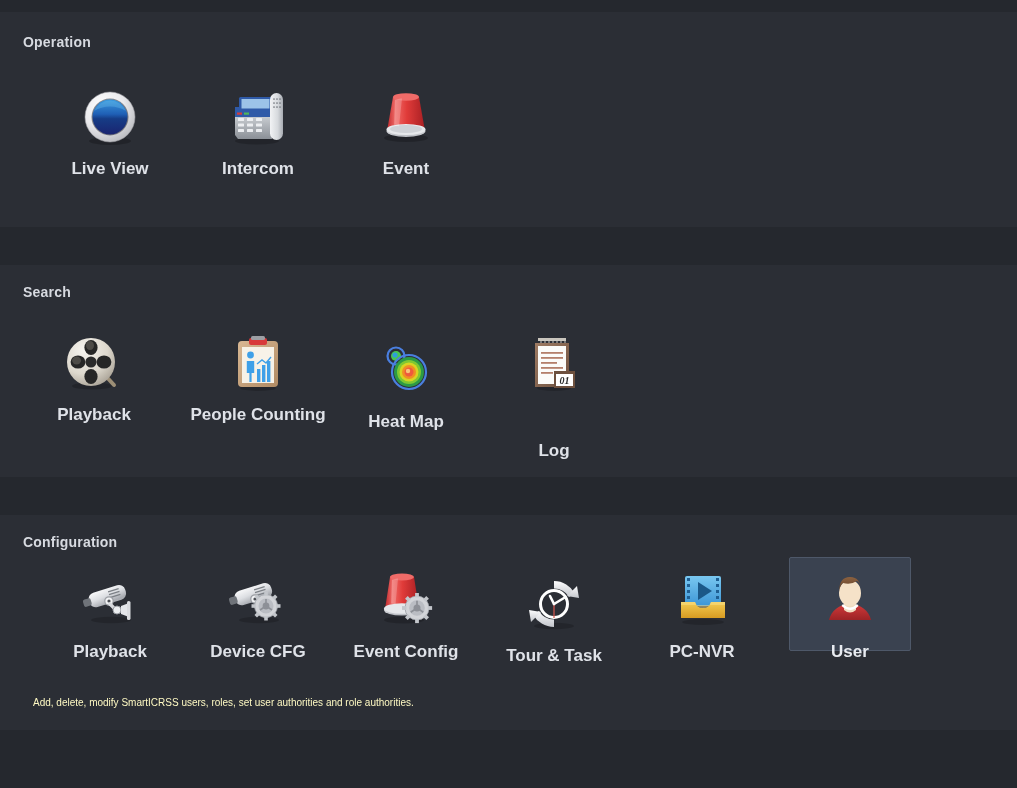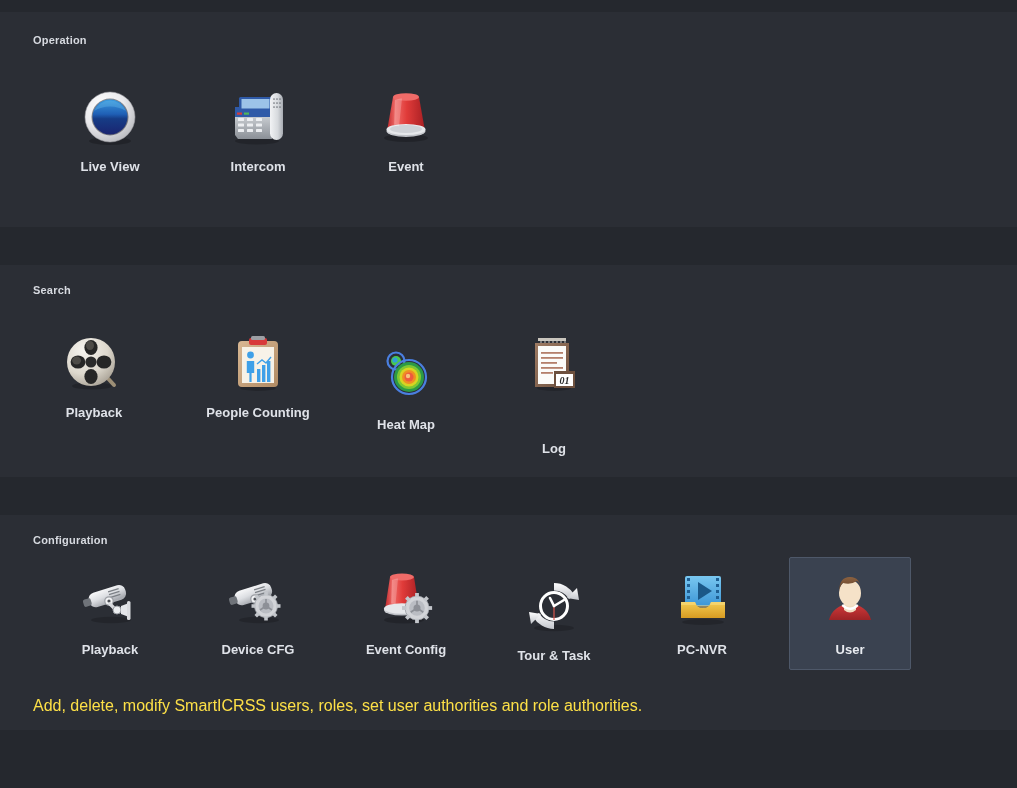--- a/index.html
+++ b/index.html
@@ -18,22 +18,22 @@
   #band-mid2   {top:477px; height:38px;}
   #band-bottom {top:730px; height:58px;}
 
   .section{position:absolute;left:0;width:1017px;}
   #section-operation     {top:12px;  height:215px;}
   #section-search        {top:265px; height:212px;padding-left:8px;}
   #section-configuration {top:515px; height:215px;}
 
   .section-title{
     position:absolute;
-    left:33px;
-    font-size:11px;
+    left:23px;
+    font-size:14px;
     font-weight:bold;
     color:#d7dae0;
     letter-spacing:0.2px;
   }
   #section-operation .section-title{top:22px;}
   #section-search .section-title{top:19px;}
   #section-configuration .section-title{top:19px;}
 
   .tiles{position:absolute;left:0;top:0;width:1017px;height:100%;}
 
@@ -54,34 +54,34 @@
     background:#3a4250;
     border:1px solid #4e5869;
   }
   .tile .icon-wrap{
     width:66px;height:66px;
     margin-top:10px;
     position:relative;
   }
   .tile .tile-label{
     margin-top:8px;
-    font-size:13px;
+    font-size:17px;
     font-weight:bold;
     color:#dfe2e8;
     white-space:nowrap;
     text-align:center;
   }
   .tile.selected .tile-label{color:#e8ebf0;}
 
   .footer-desc{
     position:absolute;
     left:33px;
     top:697px;
-    font-size:16px;
-    color:#fde047;
+    font-size:10px;
+    color:#fef9c3;
     white-space:nowrap;
   }
 
   svg{display:block;overflow:visible;}
 </style>
 </head>
 <body>
 
 <div class="page">
 
@@ -478,21 +478,21 @@
               <rect x="47" y="34" width="3" height="2.5"></rect>
             </g>
             <path d="M29 14 l14 9 l-14 9 z" fill="#1b5888"></path>
             <path d="M12 34 h14 q2 6 8 6 t8 -6 h14 v16 h-44 z" fill="url(#nvFold)"></path>
             <path d="M12 34 h14 q2 6 8 6 t8 -6 h14 v3 h-44 z" fill="#fadf8c" opacity="0.5"></path>
           </svg>
         </div>
         <div class="tile-label">PC-NVR</div>
       </div>
 
-      <div class="tile selected" style="left:789px;top:42px;width:122px;height:113px;">
+      <div class="tile selected" style="left:789px;top:42px;width:122px;height:94px;">
         <div class="icon-wrap">
           <svg width="66" height="66" viewBox="0 0 66 66">
             <defs>
               <linearGradient id="usShirt" x1="0" y1="0" x2="0" y2="1">
                 <stop offset="0%" stop-color="#d03a3a"></stop>
                 <stop offset="100%" stop-color="#9c2326"></stop>
               </linearGradient>
               <linearGradient id="usHair" x1="0" y1="0" x2="0" y2="1">
                 <stop offset="0%" stop-color="#8d6240"></stop>
                 <stop offset="100%" stop-color="#5a3b23"></stop>

